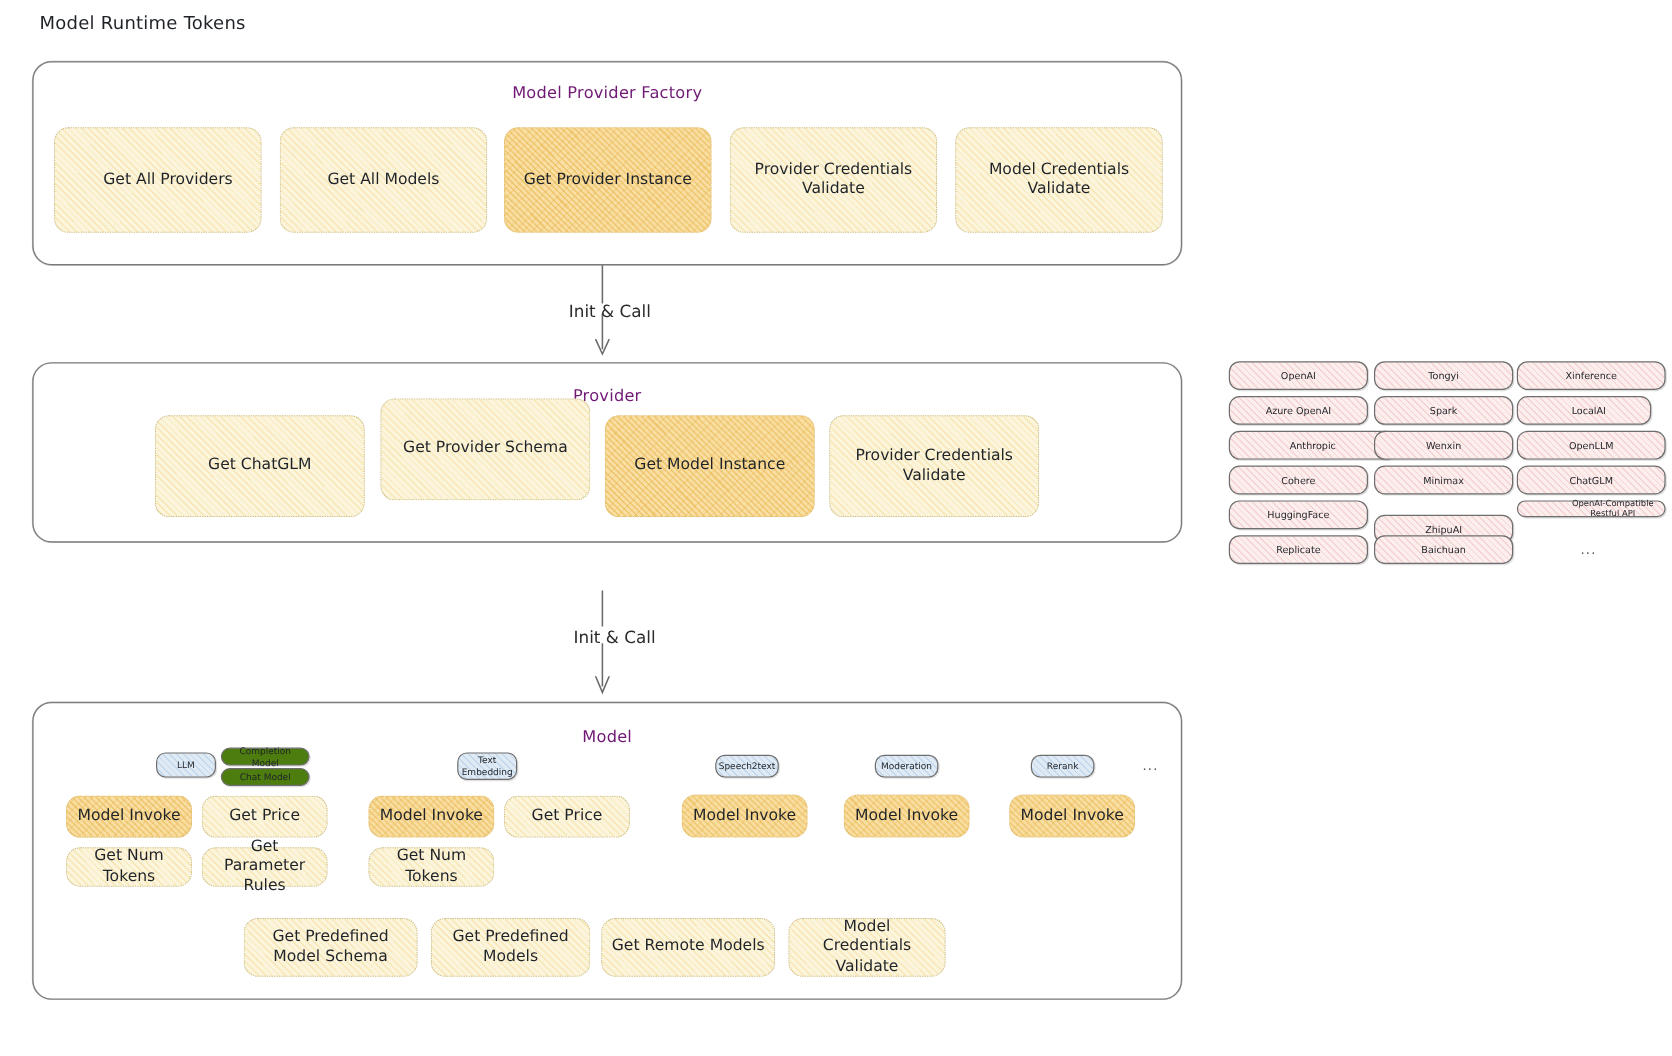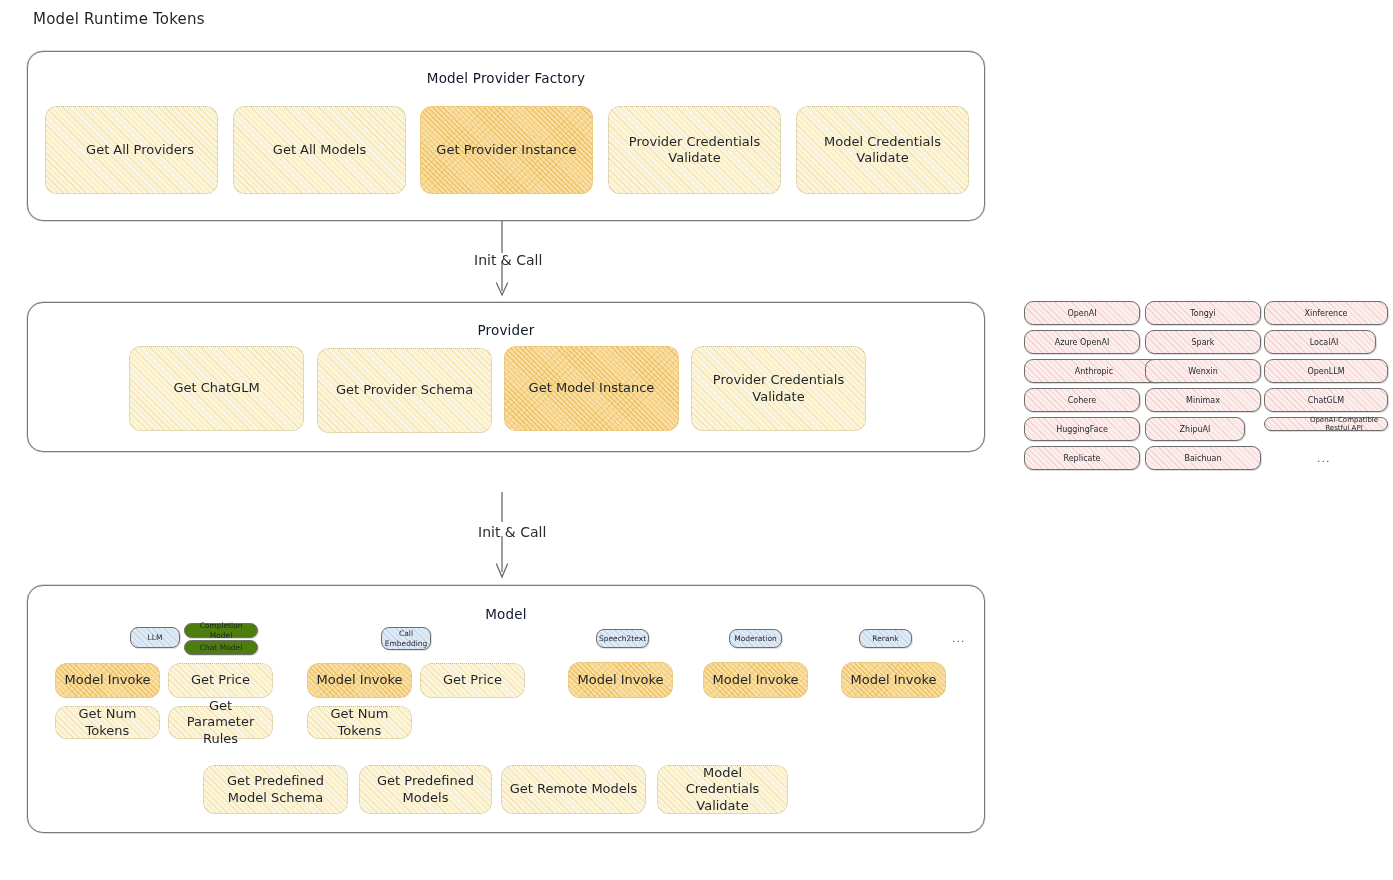--- a/index.html
+++ b/index.html
@@ -36,21 +36,21 @@
   }
   .card.stack::after {
     left: 16px; top: 16px; right: -16px; bottom: -16px;
   }
 
   .card-title {
     position: absolute;
     left: 0; right: 0;
     text-align: center;
     font-size: 13.5px;
-    color: #0f172a;
+    color: #701a75;
     letter-spacing: .2px;
   }
 
   
   .node {
     position: absolute;
     display: flex;
     align-items: center;
     justify-content: center;
     text-align: center;
@@ -174,36 +174,36 @@
 <svg class="arrow-svg" style="left:490px; top:221px; width:30px; height:80px;" viewBox="0 0 30 80">
   <path d="M12,0 L12,32 M12,40 L12,70" stroke="#6b6b6b" stroke-width="1.3" fill="none"></path>
   <path d="M6.5,62 L12,74 L17.5,62" stroke="#6b6b6b" stroke-width="1.3" fill="none" stroke-linecap="round"></path>
 </svg>
 <div class="arrow-label" style="left:474px; top:252px;">Init &amp; Call</div>
 
 <div class="card stack" style="left:27px; top:302px; width:958px; height:150px;">
   <div class="card-title" style="top:19px;">Provider</div>
 </div>
 <div class="node" style="left:129px; top:346px; width:175px; height:85px;">Get ChatGLM</div>
-<div class="node" style="left:317px; top:348px; width:175px; height:85px;">Get Provider Schema</div>
+<div class="node" style="left:317px; top:332px; width:175px; height:85px;">Get Provider Schema</div>
 <div class="node hl" style="left:504px; top:346px; width:175px; height:85px;">Get Model Instance</div>
 <div class="node" style="left:691px; top:346px; width:175px; height:85px;">Provider Credentials Validate</div>
 
 <div class="chip" style="left:1024px; top:301px; width:116px; height:24px;">OpenAI</div>
 <div class="chip" style="left:1024px; top:330px; width:116px; height:24px;">Azure OpenAI</div>
 <div class="chip" style="left:1024px; top:359px; width:140px; height:24px;">Anthropic</div>
 <div class="chip" style="left:1024px; top:388px; width:116px; height:24px;">Cohere</div>
 <div class="chip" style="left:1024px; top:417px; width:116px; height:24px;">HuggingFace</div>
 <div class="chip" style="left:1024px; top:446px; width:116px; height:24px;">Replicate</div>
 
 <div class="chip" style="left:1145px; top:301px; width:116px; height:24px;">Tongyi</div>
 <div class="chip" style="left:1145px; top:330px; width:116px; height:24px;">Spark</div>
 <div class="chip" style="left:1145px; top:359px; width:116px; height:24px;">Wenxin</div>
 <div class="chip" style="left:1145px; top:388px; width:116px; height:24px;">Minimax</div>
-<div class="chip" style="left:1145px; top:417px; width:100px; height:24px;">ZhipuAI</div>
+<div class="chip" style="left:1145px; top:429px; width:116px; height:24px;">ZhipuAI</div>
 <div class="chip" style="left:1145px; top:446px; width:116px; height:24px;">Baichuan</div>
 
 <div class="chip" style="left:1264px; top:301px; width:124px; height:24px;">Xinference</div>
 <div class="chip" style="left:1264px; top:330px; width:112px; height:24px;padding-left:12px;">LocalAI</div>
 <div class="chip" style="left:1264px; top:359px; width:124px; height:24px;">OpenLLM</div>
 <div class="chip" style="left:1264px; top:388px; width:124px; height:24px;">ChatGLM</div>
 <div class="chip" style="left:1264px; top:417px; width:124px; height:14px; font-size:7px;padding-left:40px;">OpenAI-Compatible Restful API</div>
 <div class="ellipsis" style="left:1317px; top:452px;">...</div>
 
 <svg class="arrow-svg" style="left:490px; top:492px; width:30px; height:92px;" viewBox="0 0 30 92">
@@ -218,21 +218,21 @@
 
 <div class="badge" style="left:130px; top:627px; width:50px; height:21px;">LLM</div>
 <div class="badge plain" style="left:184px; top:623px; width:74px; height:15px;">Completion Model</div>
 <div class="badge plain" style="left:184px; top:640px; width:74px; height:15px;">Chat Model</div>
 <div class="node" style="left:55px; top:663px; width:105px; height:35px;">Model Invoke</div>
 <div class="node hl" style="left:55px; top:663px; width:105px; height:35px;">Model Invoke</div>
 <div class="node" style="left:168px; top:663px; width:105px; height:35px;">Get Price</div>
 <div class="node" style="left:55px; top:706px; width:105px; height:33px;">Get Num Tokens</div>
 <div class="node" style="left:168px; top:706px; width:105px; height:33px;">Get Parameter Rules</div>
 
-<div class="badge" style="left:381px; top:627px; width:50px; height:23px;">Call Embedding</div>
+<div class="badge" style="left:381px; top:627px; width:50px; height:23px;">Text Embedding</div>
 <div class="node hl" style="left:307px; top:663px; width:105px; height:35px;">Model Invoke</div>
 <div class="node" style="left:420px; top:663px; width:105px; height:35px;">Get Price</div>
 <div class="node" style="left:307px; top:706px; width:105px; height:33px;">Get Num Tokens</div>
 
 <div class="badge" style="left:596px; top:629px; width:53px; height:19px;">Speech2text</div>
 <div class="node hl" style="left:568px; top:662px; width:105px; height:36px;">Model Invoke</div>
 
 <div class="badge" style="left:729px; top:629px; width:53px; height:19px;">Moderation</div>
 <div class="node hl" style="left:703px; top:662px; width:105px; height:36px;">Model Invoke</div>
 

